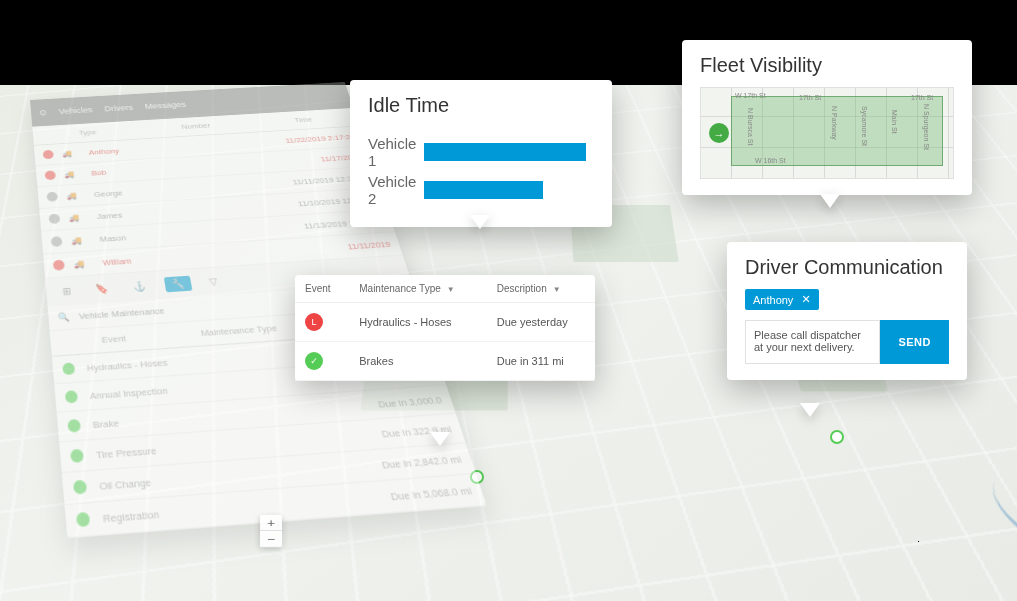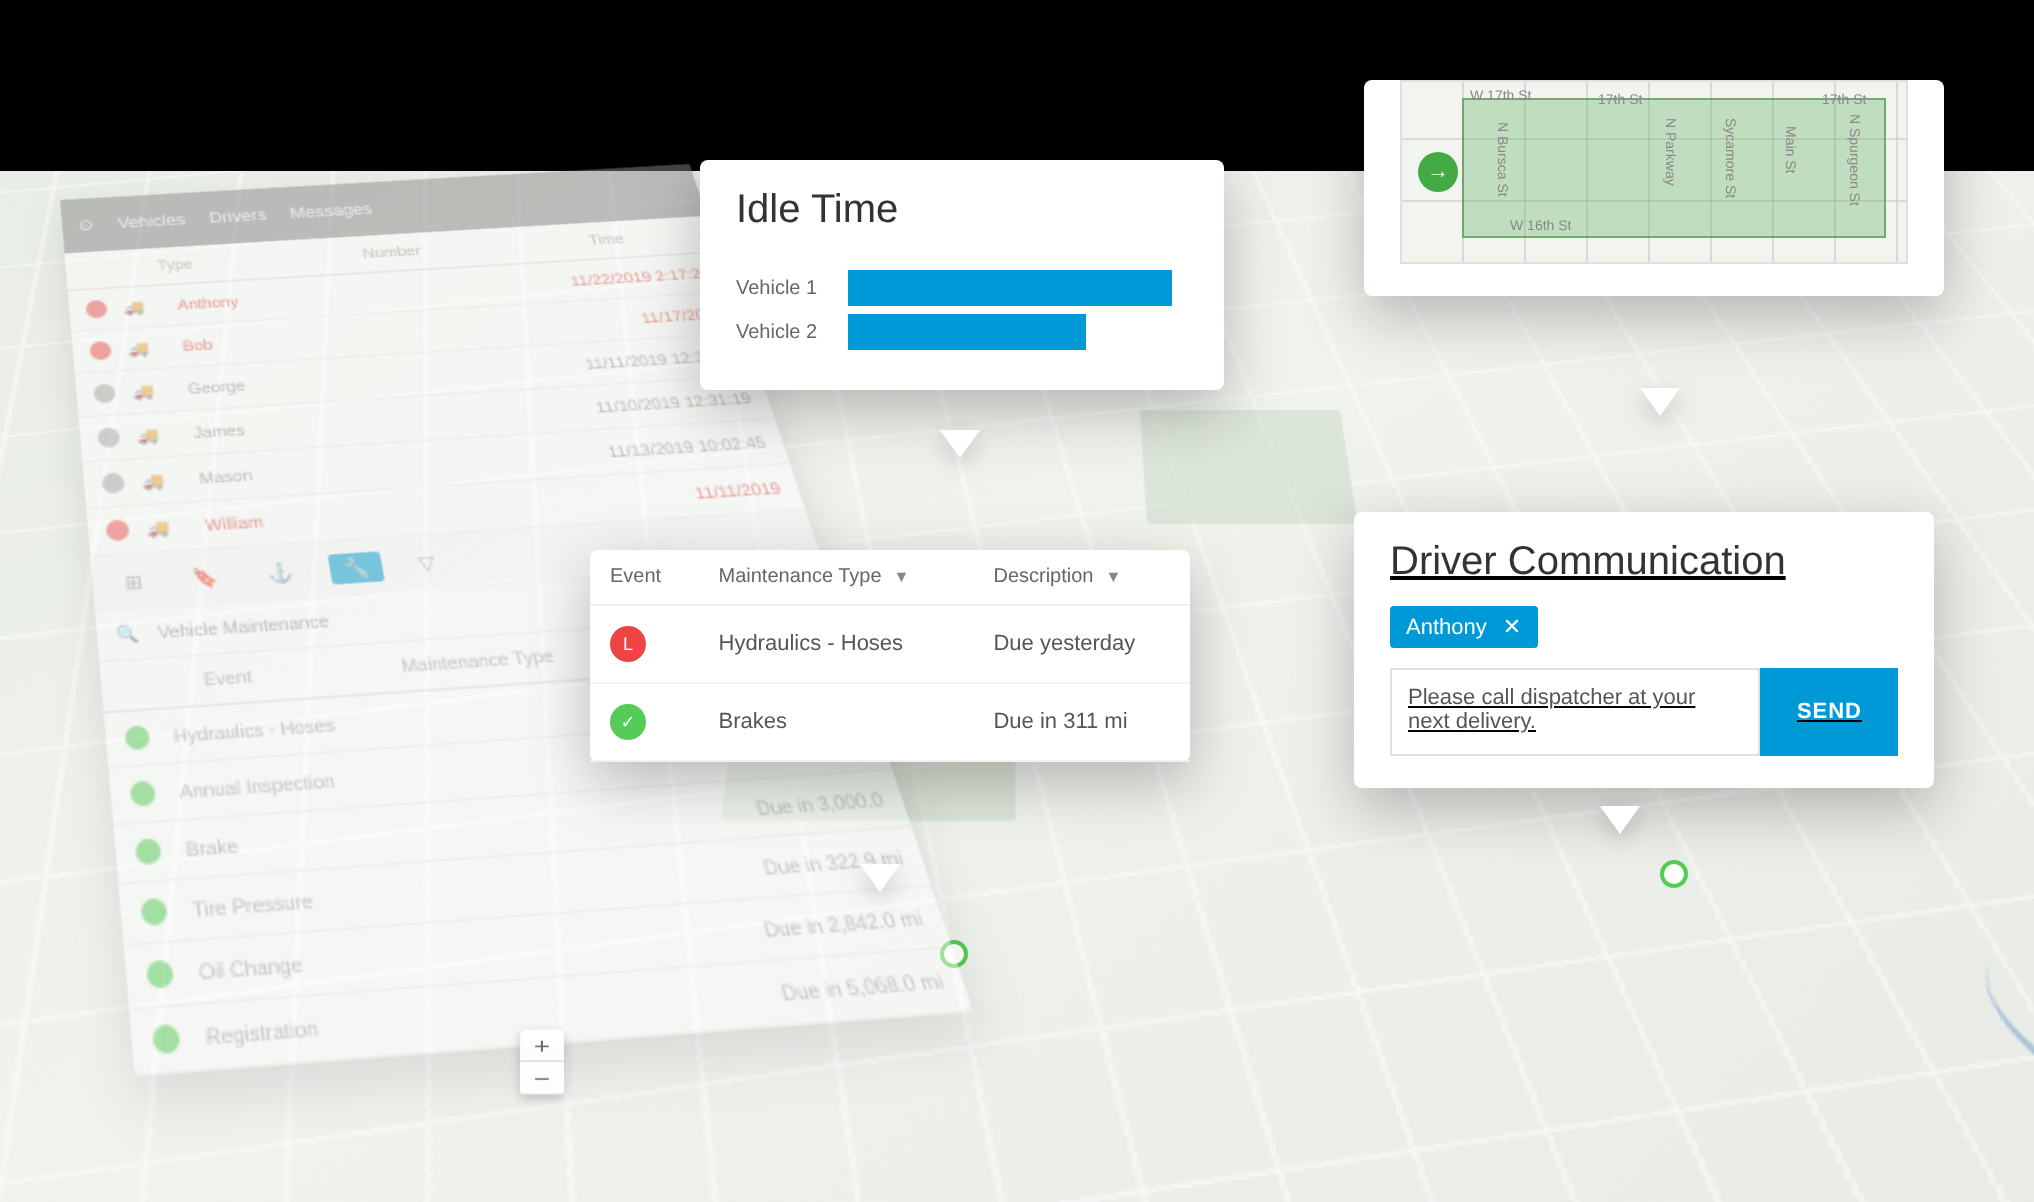--- a/index.html
+++ b/index.html
@@ -30,21 +30,21 @@
 .bg-sec .active { background: #09c; color: #fff; border-radius: 2px; }
 .bg-maint-row { display: flex; padding: 6px 8px; border-bottom: 1px solid #eee; font-size: 8px; color: #999; align-items: center; gap: 10px; }
 .bg-check { width: 10px; height: 10px; border-radius: 50%; background: #5c5; }
 
 .card { position: absolute; background: #fff; border-radius: 4px; box-shadow: 0 10px 30px rgba(0,0,0,.25); }
 .card h2 { font-size: 20px; font-weight: 400; color: #333; padding: 14px 18px 10px; }
 
 .idle { left: 350px; top: 80px; width: 262px; }
 .chart { padding: 4px 18px 16px; }
 .bar-row { display: flex; align-items: center; margin: 4px 0; gap: 8px; }
-.bar-label { width: 48px; font-size: 10px; color: #666; }
+.bar-label { width: 48px; font-size: 15px; color: #666; }
 .bar-track { flex: 1; height: 18px; position: relative; }
 .bar-fill { height: 100%; background: #0099d8; }
 
 .fleet { right: 45px; top: 40px; width: 290px; }
 .map-mini { margin: 0 18px 16px; height: 92px; background: #f2f4f0; position: relative; border: 1px solid #e0e0e0; }
 .geo-zone { position: absolute; left: 30px; top: 8px; right: 10px; bottom: 12px; background: rgba(100,180,100,.35); border: 1px solid rgba(80,150,80,.7); }
 .mini-grid { position: absolute; inset: 0; background-image:
   repeating-linear-gradient(0deg, transparent 0 30px, rgba(200,200,200,.6) 30px 31px),
   repeating-linear-gradient(90deg, transparent 0 30px, rgba(200,200,200,.6) 30px 31px); }
 .st-label { position: absolute; font-size: 7px; color: #888; }
@@ -52,21 +52,21 @@
 
 .maint { left: 295px; top: 275px; width: 300px; }
 .table { width: 100%; border-collapse: collapse; font-size: 11px; }
 .table th { text-align: left; padding: 8px 10px; color: #666; font-weight: 400; border-bottom: 1px solid #eee; font-size: 10px; }
 .table td { padding: 10px; border-bottom: 1px solid #f2f2f2; color: #555; }
 .ev-dot { width: 18px; height: 18px; border-radius: 50%; display: inline-flex; align-items: center; justify-content: center; color: #fff; font-size: 9px; }
 .ev-dot.late { background: #e44; }
 .ev-dot.ok { background: #5c5; }
 .drop-arrow { font-size: 8px; color: #888; margin-left: 6px; }
 
-.comm { right: 50px; top: 256px; width: 290px; text-decoration: underline; }
+.comm { right: 50px; top: 242px; width: 240px; }
 .chip { display: inline-flex; align-items: center; background: #0099d8; color: #fff; padding: 4px 8px; font-size: 11px; border-radius: 2px; margin: 0 18px 10px; gap: 8px; }
 .chip-close { font-size: 11px; cursor: pointer; }
 .msg-row { display: flex; padding: 0 18px 16px; align-items: stretch; }
 .msg-box { flex: 1; border: 1px solid #e0e0e0; padding: 8px; font-size: 11px; color: #555; min-height: 44px; }
 .send-btn { background: #0099d8; color: #fff; border: none; padding: 0 18px; font-size: 11px; font-weight: 600; letter-spacing: .5px; cursor: pointer; }
 
 .pointer { position: absolute; width: 0; height: 0; border-left: 10px solid transparent; border-right: 10px solid transparent; border-top: 14px solid #fff; filter: drop-shadow(0 4px 6px rgba(0,0,0,.2)); }
 .map-pin { position: absolute; width: 14px; height: 14px; border-radius: 50%; background: #fff; border: 2px solid #5c5; }
 .zoom { position: absolute; left: 260px; bottom: 50px; width: 22px; background: rgba(255,255,255,.9); border-radius: 3px; box-shadow: 0 2px 6px rgba(0,0,0,.2); transform: perspective(900px) rotateX(35deg); }
 .zoom div { height: 20px; display: flex; align-items: center; justify-content: center; color: #666; font-size: 14px; border-bottom: 1px solid #ddd; }
@@ -201,20 +201,21 @@
         <div class="bar-label">Vehicle 2</div>
     <div class="bar-track">
           <div class="bar-fill" style="width:70%"></div>
         </div>
       </div>
     </div>
 </div>
 <div class="pointer" style="left:470px; top:215px"></div>
 
 <div class="card fleet">
+  <h2>Fleet Visibility</h2>
   <div class="map-mini">
     <div class="mini-grid"></div>
     <div class="geo-zone"></div>
     <div class="go-btn">
       <span>→</span>
     </div>
     <span class="st-label" style="left:34px; top:4px">W 17th St</span>
     <span class="st-label" style="left:98px; top:6px">17th St</span>
     <span class="st-label" style="left:210px; top:6px">17th St</span>
     <span class="st-label" style="left:54px; bottom:14px">W 16th St</span>

